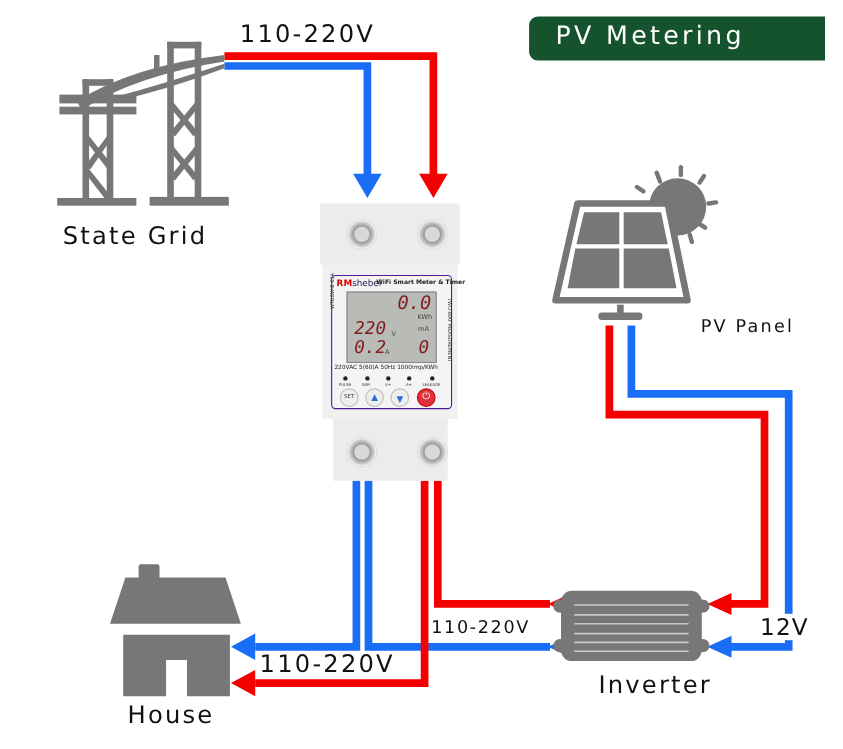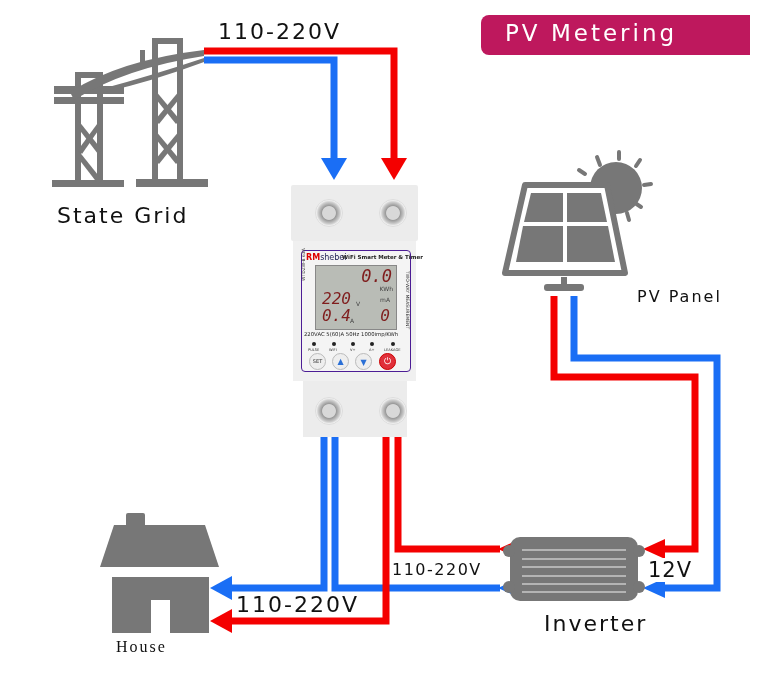--- a/index.html
+++ b/index.html
@@ -1,19 +1,19 @@
 <!DOCTYPE html>
 <html><head>
 <meta charset="utf-8">
 <style>
   html, body { margin:0; padding:0; background:#ffffff; }
   body { width:766px; height:681px; position:relative; overflow:hidden; font-family:"DejaVu Sans", sans-serif; }
   .abs { position:absolute; }
   .lbl { position:absolute; color:#111; font-family:"DejaVu Sans", sans-serif; letter-spacing:2px; white-space:nowrap; }
-  #title-box { left:481px; top:15px; width:269px; height:40px; background:#be185d; border-radius:8px 0 0 8px; }
+  #title-box { left:481px; top:15px; width:269px; height:40px; background:#14532d; border-radius:8px 0 0 8px; }
   #title-text { position:absolute; left:24px; top:5px; color:#fff; font-size:23px; letter-spacing:3px; font-weight:normal; white-space:nowrap; }
   svg { position:absolute; left:0; top:0; }
   
   #meter { left:291px; top:185px; width:127px; height:252px; }
   .meter-body { position:absolute; background:#ececec; }
   .screw { position:absolute; width:26px; height:26px; border-radius:50%; background:radial-gradient(circle,#d8d8d8 0 35%,#9a9a9a 40%,#cfcfcf 60%,#f5f5f5 70%); border:1px solid #ddd; }
   #meter-face { position:absolute; left:10px; top:65px; width:108px; height:120px; background:#f4f4f4; border:1px solid #4c1d95; border-radius:4px; }
   #brand { position:absolute; left:4px; top:2px; font-size:8px; white-space:nowrap; }
   #brand .rm { color:#d00; font-weight:bold; }
   #brand .sh { color:#225; }
@@ -151,21 +151,21 @@
     <div id="product">WiFi Smart Meter &amp; Timer</div>
     <div id="side-l">WTDZW-B 63A</div>
     <div id="side-r">TWO-WAY MEASUREMENT</div>
 
     <div id="lcd">
       <span class="seg" style="right:4px;top:0px;font-size:17px;">0.0</span>
       <span class="unit" style="right:3px;top:19px;">KWh</span>
       <span class="seg" style="left:6px;top:23px;font-size:16px;">220</span>
       <span class="unit" style="left:40px;top:34px;">V</span>
       <span class="unit" style="right:6px;top:30px;">mA</span>
-      <span class="seg" style="left:6px;top:40px;font-size:16px;">0.4</span>
+      <span class="seg" style="left:6px;top:40px;font-size:16px;">0.2</span>
       <span class="unit" style="left:34px;top:51px;">A</span>
       <span class="seg" style="right:6px;top:40px;font-size:16px;">0</span>
     </div>
 
     <div id="spec">220VAC 5(60)A 50Hz 1000imp/KWh</div>
 
     <div class="led" style="left:10px;"></div>
     <div class="led" style="left:30px;"></div>
     <div class="led" style="left:49px;"></div>
     <div class="led" style="left:68px;"></div>
@@ -180,16 +180,16 @@
     <div class="mbtn" style="left:30px;color:#2a6fd6;font-size:8px;">▲</div>
     <div class="mbtn" style="left:53px;color:#2a6fd6;font-size:8px;line-height:18px;">▼</div>
     <div class="mbtn" style="left:77px;background:#e0303a;border-color:#c00;color:#fff;font-size:9px;">⏻</div>
   </div>
 </div>
 
 <div class="lbl" style="left:218px;top:19px;font-size:22px;">110-220V</div>
 <div class="lbl" style="left:57px;top:203px;font-size:22px;text-align:center;">State Grid</div>
 <div class="lbl" style="left:637px;top:287px;font-size:16px;">PV Panel</div>
 <div class="lbl" style="left:392px;top:560px;font-size:16px;background:#fff;letter-spacing:1.5px;">110-220V</div>
-<div class="lbl" style="left:648px;top:558px;font-size:21px;background:#fff;letter-spacing:1px;">12V</div>
+<div class="lbl" style="left:691px;top:558px;font-size:21px;background:#fff;letter-spacing:1px;">12V</div>
 <div class="lbl" style="left:236px;top:592px;font-size:22px;background:#fff;">110-220V</div>
 <div class="lbl" style="left:512px;top:611px;font-size:22px;margin-left:32px;">Inverter</div>
-<div class="lbl" style="left:116px;top:638px;font-size:16px;font-family:Liberation Serif, serif;">House</div>
+<div class="lbl" style="left:116px;top:638px;font-size:22px;">House</div>
 
 </body></html>

